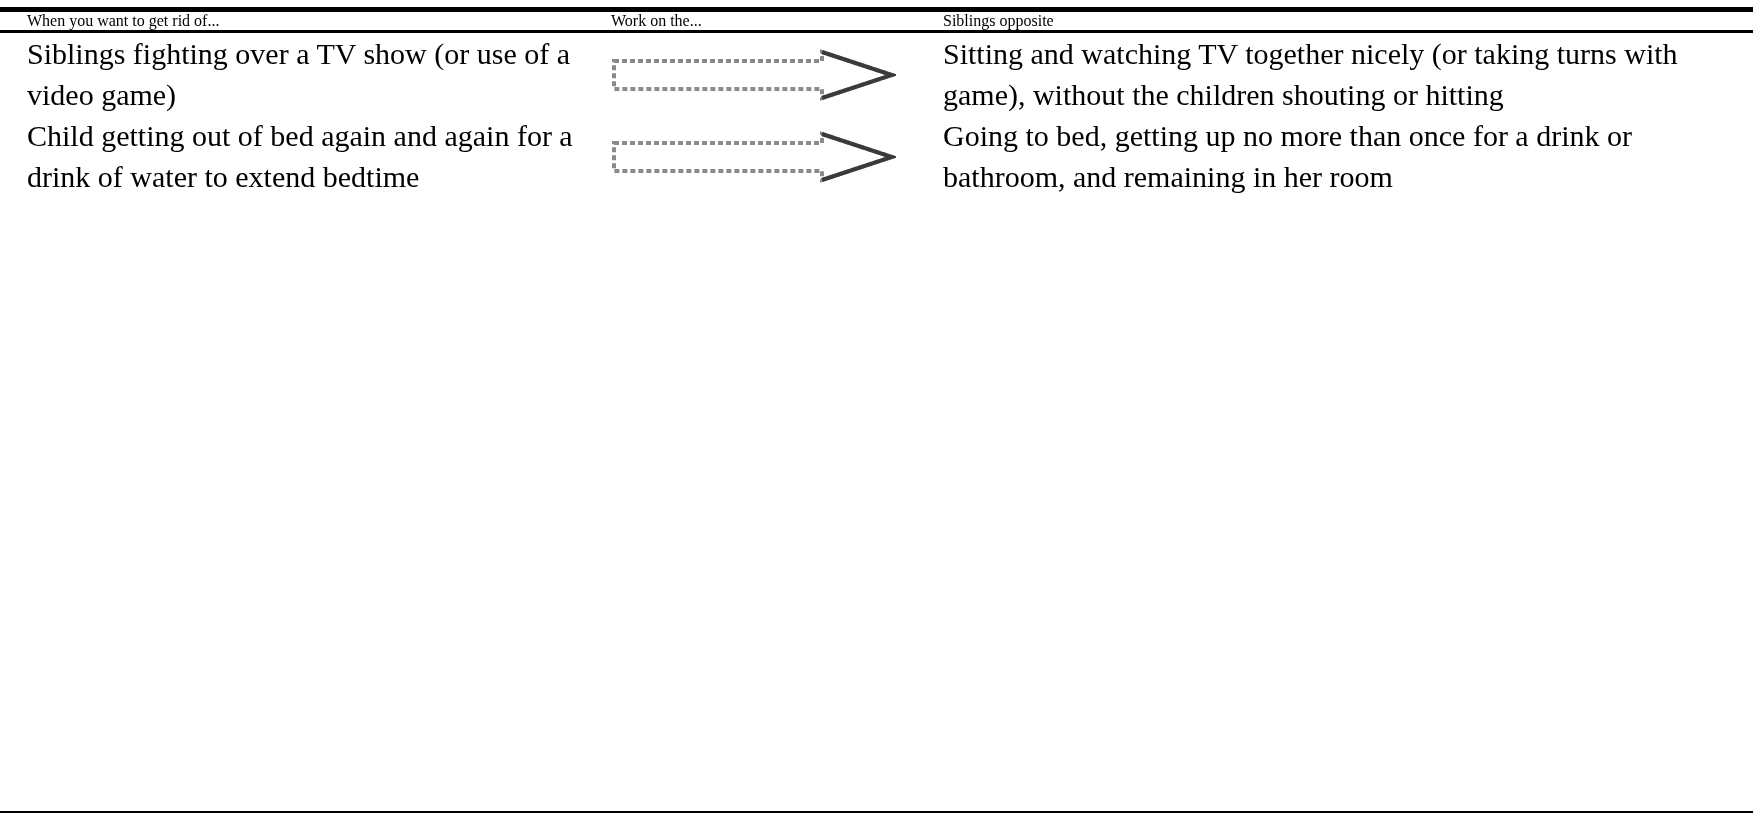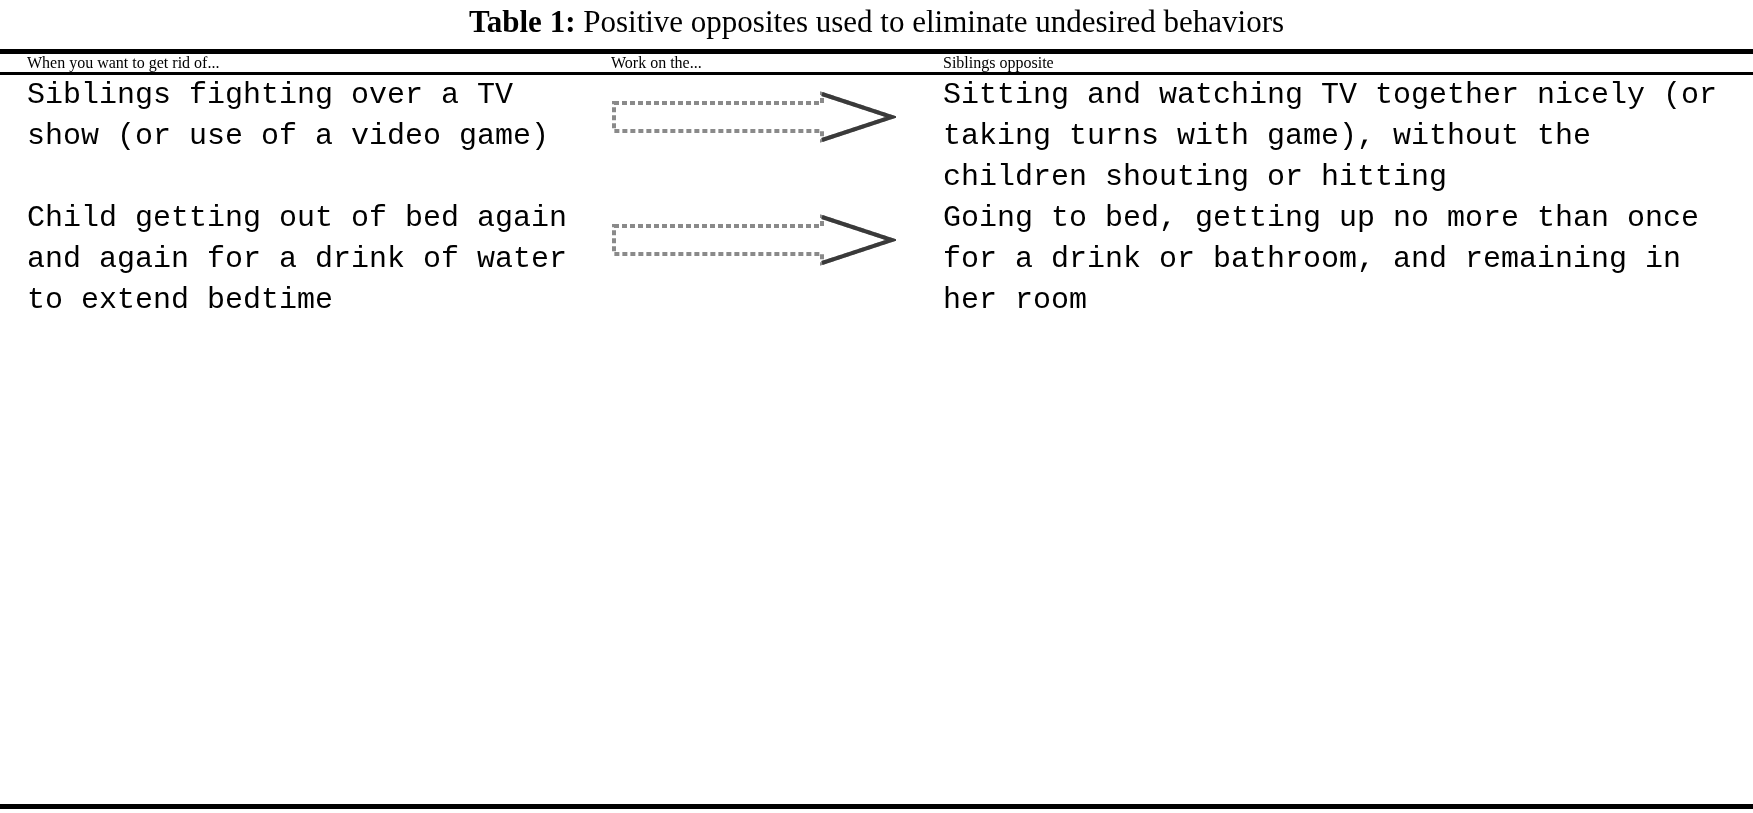--- a/index.html
+++ b/index.html
@@ -70,21 +70,20 @@
   .col-a { width: 610px; }
   .col-b { width: 325px; }
   .col-c { width: 818px; }
   .head-row .cell-a { padding-left: 27px; }
   .head-row .cell-b { padding-left: 1px; }
   .head-row .cell-c { padding-left: 8px; }
 
   .body-row td {
     font-size: 30px;
     line-height: 41px;
-    font-family: Liberation Mono, monospace;
   }
   .body-row .cell-a {
     padding-left: 27px;
     padding-right: 26px;
   }
   .body-row .cell-c {
     padding-left: 8px;
     padding-right: 2px;
   }
   .body-row .cell-b {
@@ -118,23 +117,20 @@
     fill: none;
     stroke: #3a3a3a;
     stroke-width: 4;
   }
 </style>
 </head>
 <body>
 
 <div class="page">
 
-  <div class="caption">
-    <span class="caption-label">Table 1:</span><span>&nbsp;</span><span class="caption-text">Positive opposites used to eliminate undesired behaviors</span>
-  </div>
 
   <div class="rule-top"></div>
 
   <table class="tbl">
     <colgroup>
       <col class="col-a">
       <col class="col-b">
       <col class="col-c">
     </colgroup>
     <thead>

